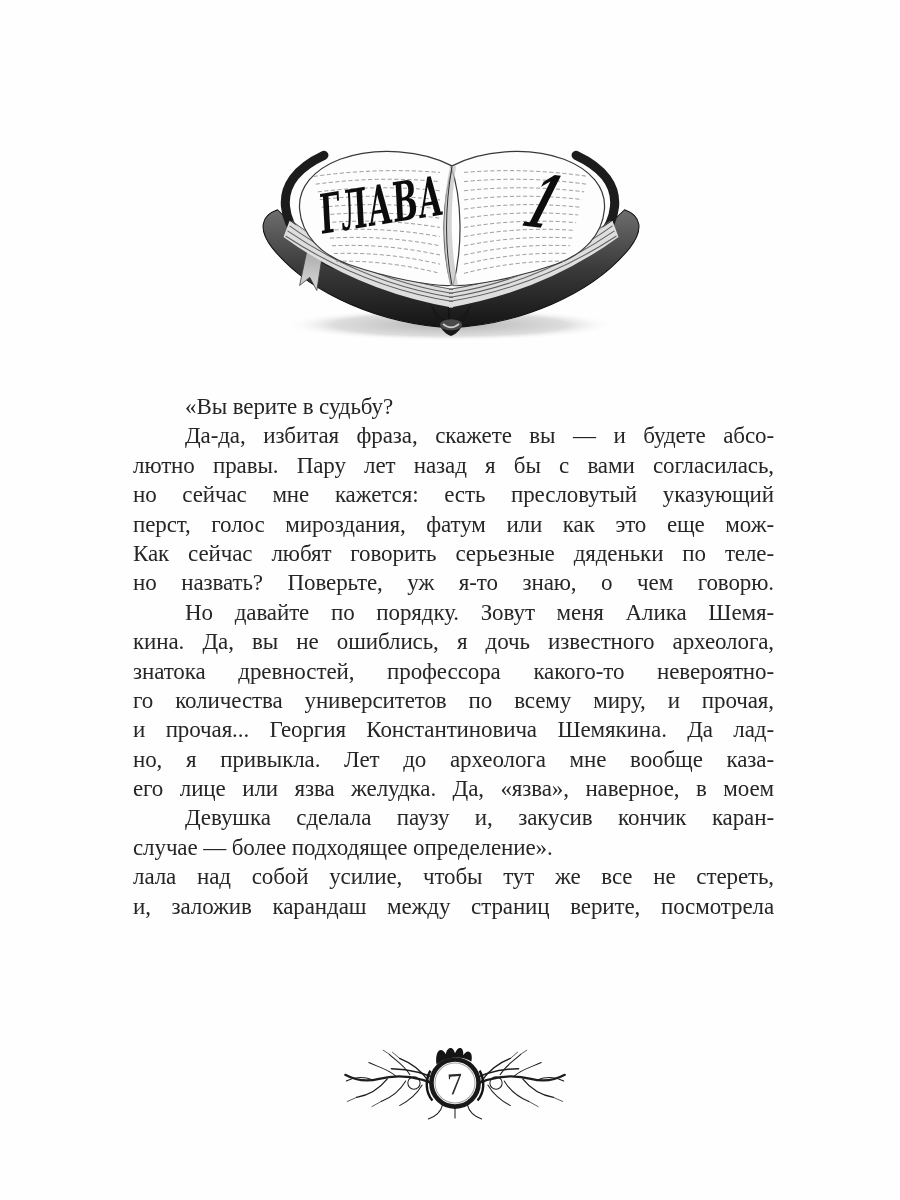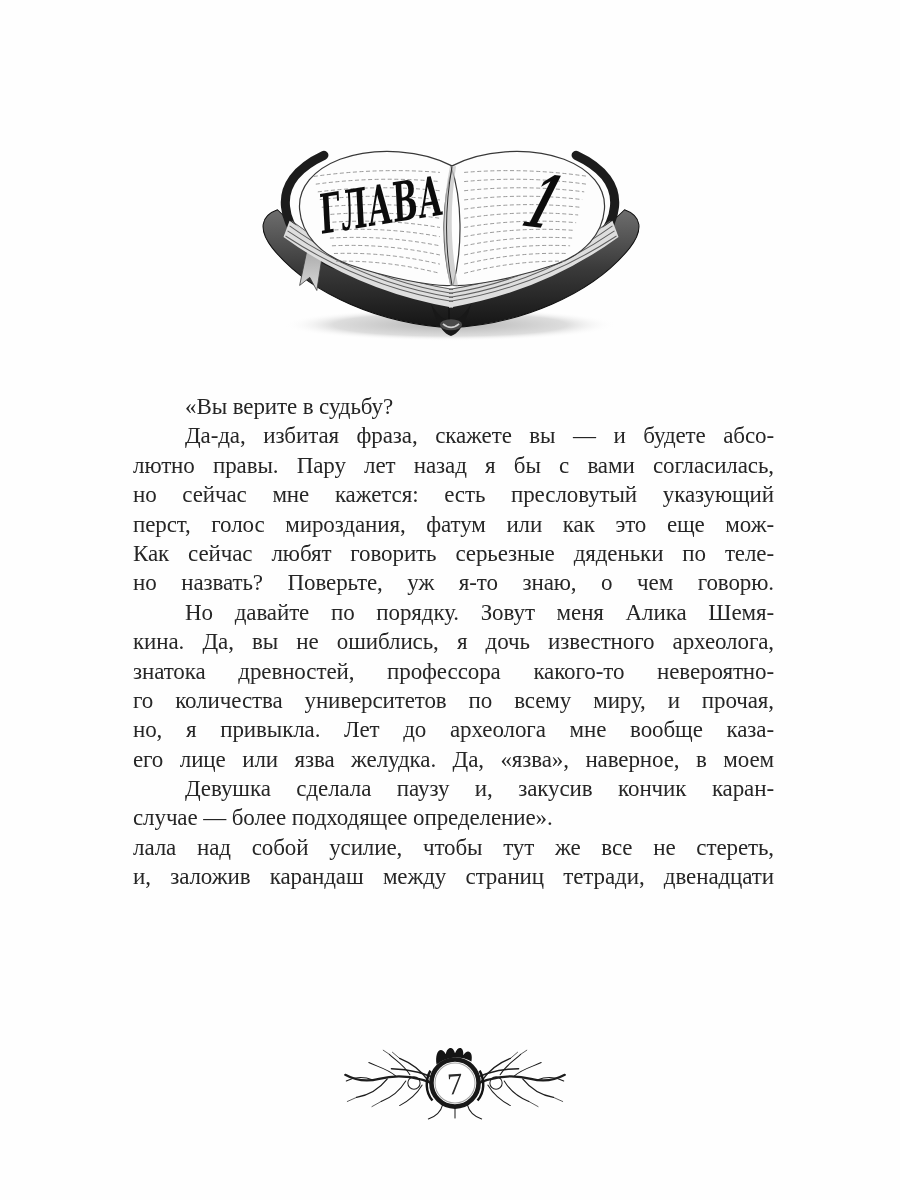--- a/index.html
+++ b/index.html
@@ -126,26 +126,27 @@
     <div class="line indent">Да-да, избитая фраза, скажете вы — и будете абсо-</div>
     <div class="line">лютно правы. Пару лет назад я бы с вами согласилась,</div>
     <div class="line">но сейчас мне кажется: есть пресловутый указующий</div>
     <div class="line">перст, голос мироздания, фатум или как это еще мож-</div>
     <div class="line">Как сейчас любят говорить серьезные дяденьки по теле-</div>
     <div class="line">но назвать? Поверьте, уж я-то знаю, о чем говорю.</div>
     <div class="line indent">Но давайте по порядку. Зовут меня Алика Шемя-</div>
     <div class="line">кина. Да, вы не ошиблись, я дочь известного археолога,</div>
     <div class="line">знатока древностей, профессора какого-то невероятно-</div>
     <div class="line">го количества университетов по всему миру, и прочая,</div>
+    <div class="line">и прочая... Георгия Константиновича Шемякина. Да лад-</div>
     <div class="line">но, я привыкла. Лет до археолога мне вообще каза-</div>
     <div class="line">его лице или язва желудка. Да, «язва», наверное, в моем</div>
     <div class="line indent">Девушка сделала паузу и, закусив кончик каран-</div>
     <div class="line endline">случае — более подходящее определение».</div>
     <div class="line">лала над собой усилие, чтобы тут же все не стереть,</div>
-    <div class="line">и, заложив карандаш между страниц тетради, двенадцати</div>
+    <div class="line">и, заложив карандаш между страниц верите, посмотрела</div>
   </div>
 
 <div class="ornament">
   <svg viewBox="0 0 220 78">
     <g stroke="#1d1d1d" fill="none" stroke-linecap="round">
 
       <path d="M100,46 C78,34 58,30 36,36 C24,39 12,37 3,32" stroke-width="2.2"></path>
       <path d="M100,40 C82,30 64,26 48,26" stroke-width="1.4"></path>
       <path d="M84,38 C76,26 66,20 56,16" stroke-width="1.3"></path>
       <path d="M66,32 C60,22 52,18 46,12" stroke-width="1"></path>

